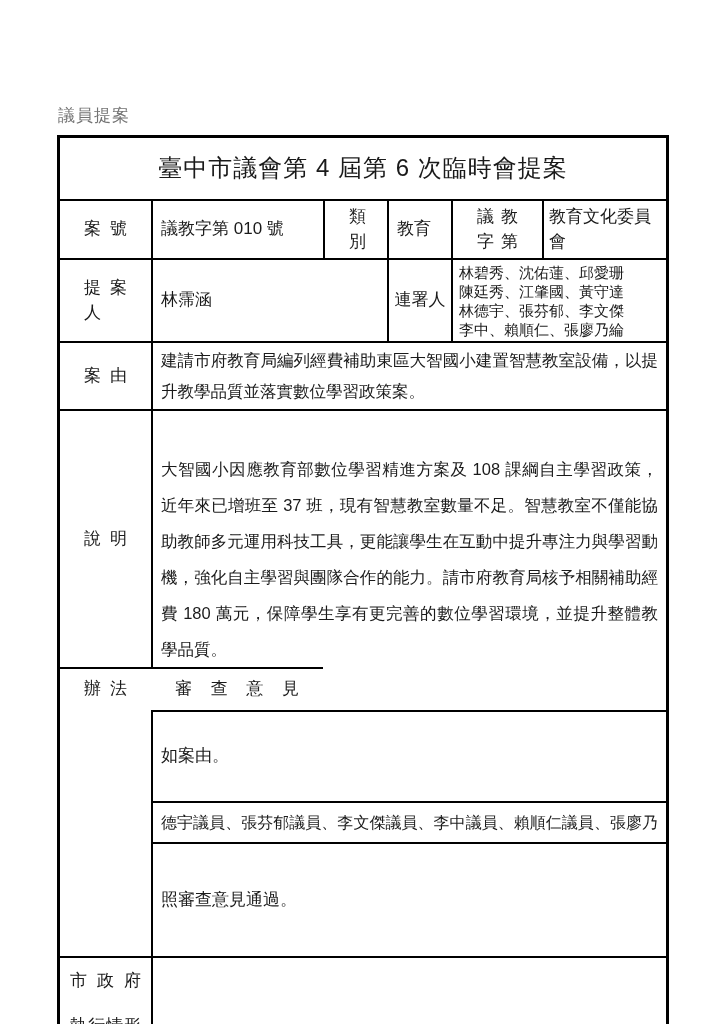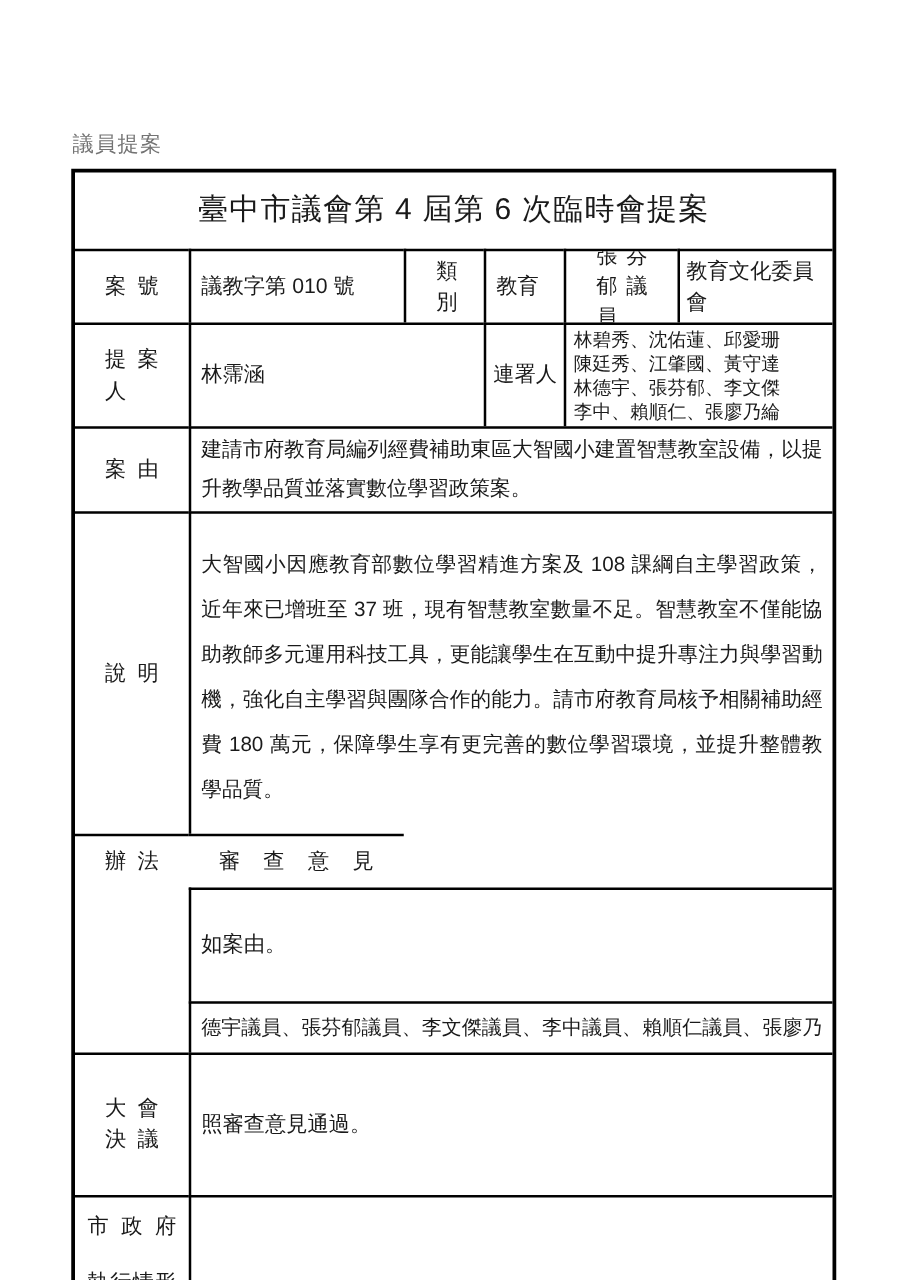--- a/index.html
+++ b/index.html
@@ -64,21 +64,21 @@
   .span-2-7 { grid-column: 2 / 7; }
   .cosigners {
     flex-direction: column;
     align-items: flex-start;
     justify-content: center;
     padding: 0 6px;
     font-size: 15px;
     line-height: 19px;
   }
   .para {
-    align-items: center;
+    align-items: flex-end;
     padding: 6px 8px 0 8px;
   }
   .para .text {
     width: 100%;
     text-align: justify;
     font-size: 16.5px;
     line-height: 36px;
   }
   .subject-cell { align-items: center; padding: 0 8px; }
   .subject-cell .text {
@@ -119,21 +119,21 @@
 
     <div class="cell bt lbl">
       <div class="spread">案號</div>
     </div>
     <div class="cell bt bl val">議教字第 010 號</div>
     <div class="cell bt bl lbl">
       <div class="spread">類別</div>
     </div>
     <div class="cell bt bl val">教育</div>
     <div class="cell bt bl lbl">
-      <div class="spread">張芬郁議員</div>
+      <div class="spread">議教字第</div>
     </div>
     <div class="cell bt bl val-tight">教育文化委員會</div>
 
     <div class="cell bt lbl">
       <div class="spread">提案人</div>
     </div>
     <div class="cell bt bl val span-2-4">林霈涵</div>
     <div class="cell bt bl center">連署人</div>
     <div class="cell bt bl cosigners span-5-7">
       <div>林碧秀、沈佑蓮、邱愛珊</div>
@@ -161,23 +161,20 @@
     </div>
     <div class="cell bt lbl">
       <div class="spread">審查意見</div>
     </div>
 
     <div class="cell bt bl val span-2-7">如案由。</div>
     <div class="cell bt bl opinion-cell span-2-7">
       <div class="text">照案通過。(連署人增列：陳廷秀議員、江肇國議員、黃守達議員、林德宇議員、張芬郁議員、李文傑議員、李中議員、賴順仁議員、張廖乃綸議員)</div>
     </div>
 
-    <div class="cell bt lbl">
-      <div class="spread">大會決議</div>
-    </div>
     <div class="cell bt bl val span-2-7">照審查意見通過。</div>
 
     <div class="cell bt exec-lbl">
       <div class="spread">市政府</div>
       <div class="spread">執行情形</div>
     </div>
     <div class="cell bt bl val span-2-7"></div>
 
   </div>
 </div>

